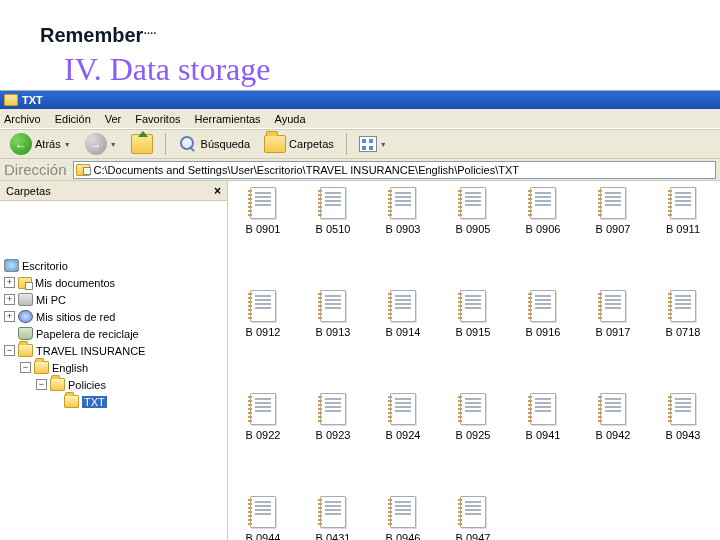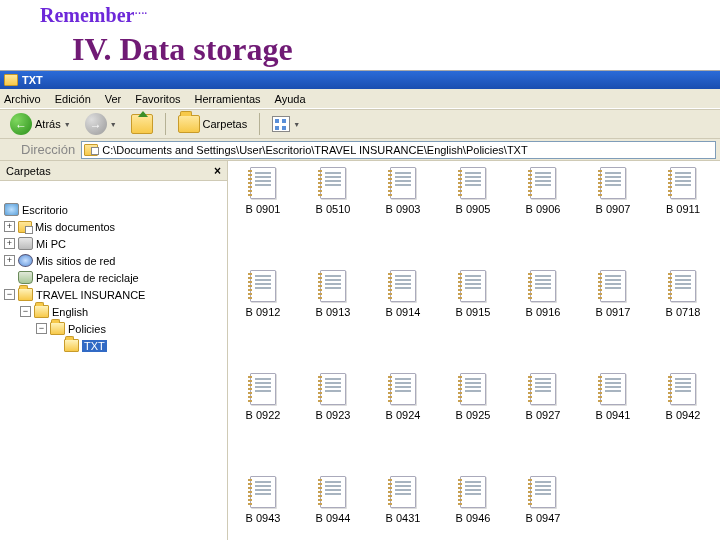--- a/index.html
+++ b/index.html
@@ -1,21 +1,21 @@
 <!DOCTYPE html>
 <html><head>
 <meta charset="utf-8">
 <style>
   * { margin: 0; padding: 0; box-sizing: border-box; }
   body { font-family: Tahoma, Arial, sans-serif; font-size: 11px; background: #fff; width: 720px; height: 540px; overflow: hidden; }
   
   .slide-header { padding: 4px 40px 0; }
-  .remember { font-family: Liberation Serif, serif; font-size: 20px; font-weight: bold; color: #6d28d9; }
+  .remember { font-family: Liberation Sans, sans-serif; font-size: 20px; font-weight: bold; color: #0f172a; margin-top: 20px; }
   .remember .dots { font-size: 10px; vertical-align: super; }
-  .title { font-family: Georgia, 'Times New Roman', serif; font-size: 32px; font-weight: bold; color: #701a75; margin: 4px 0 2px 32px; }
+  .title { font-family: Georgia, 'Times New Roman', serif; font-size: 32px; font-weight: normal; color: #8b5cf6; margin: 4px 0 2px 24px; }
   
   .window { border-top: 1px solid #aaa; }
   .titlebar { background: linear-gradient(#2b6bd8, #1a4eb0); color: #fff; height: 18px; display: flex; align-items: center; padding: 0 4px; gap: 4px; }
   .titlebar .foldericon { width: 14px; height: 12px; background: linear-gradient(#ffe79a, #f7c94a); border: 1px solid #c89b2a; border-radius: 1px; }
   .titlebar-text { font-weight: bold; font-size: 11px; }
   
   .menubar { background: #ece9d8; border-bottom: 1px solid #fff; height: 20px; display: flex; align-items: center; padding: 0 4px; gap: 14px; }
   .menubar span { cursor: default; }
   
   .toolbar { background: #ece9d8; border-top: 1px solid #cfcab5; border-bottom: 1px solid #cfcab5; height: 30px; display: flex; align-items: center; padding: 0 6px; gap: 6px; }
@@ -29,32 +29,32 @@
   .up-icon::after { content: ""; position: absolute; left: 6px; top: -4px; width: 0; height: 0; border-left: 5px solid transparent; border-right: 5px solid transparent; border-bottom: 6px solid #3a8f2a; }
   .search-icon { width: 20px; height: 20px; position: relative; }
   .search-icon::before { content: ""; position: absolute; width: 10px; height: 10px; border: 2px solid #5a7fb5; border-radius: 50%; left: 2px; top: 2px; background: #e8f0ff; }
   .search-icon::after { content: ""; position: absolute; width: 2px; height: 6px; background: #5a7fb5; transform: rotate(-45deg); left: 13px; top: 12px; }
   .folders-icon { width: 22px; height: 18px; background: linear-gradient(#ffe79a, #f7c94a); border: 1px solid #c89b2a; border-radius: 2px; position: relative; }
   .folders-icon::before { content: ""; position: absolute; width: 10px; height: 4px; background: #f7c94a; border: 1px solid #c89b2a; border-bottom: none; top: -5px; left: 1px; border-radius: 2px 2px 0 0; }
   .views-icon { width: 18px; height: 16px; background: #fff; border: 1px solid #888; position: relative; }
   .views-icon::before { content: ""; position: absolute; left: 2px; top: 2px; width: 4px; height: 4px; background: #5a8fd8; box-shadow: 7px 0 #5a8fd8, 0 7px #5a8fd8, 7px 7px #5a8fd8; }
   
   .addressbar { background: #ece9d8; border-bottom: 1px solid #cfcab5; height: 22px; display: flex; align-items: center; padding: 0 4px; gap: 6px; }
-  .addr-label { color: #888; font-size: 13px; margin-left: 17px; }
+  .addr-label { color: #888; font-size: 15px; }
   .addr-input { flex: 1; background: #fff; border: 1px solid #7f9db9; height: 18px; display: flex; align-items: center; padding: 0 2px; gap: 4px; font-size: 11px; }
   .addr-foldericon { width: 14px; height: 12px; background: linear-gradient(#ffe79a, #f7c94a); border: 1px solid #c89b2a; border-radius: 1px; position: relative; }
   .addr-foldericon::after { content: ""; position: absolute; right: -2px; top: 2px; width: 6px; height: 6px; background: #fff; border: 1px solid #888; }
   
   .content { display: flex; height: 420px; }
   
   .folders-panel { width: 228px; background: #fff; border-right: 1px solid #cfcab5; display: flex; flex-direction: column; }
   .folders-header { background: #ece9d8; height: 20px; display: flex; align-items: center; justify-content: space-between; padding: 0 6px; border-bottom: 1px solid #cfcab5; }
   .folders-header-text { font-size: 11px; }
   .close-x { font-size: 12px; cursor: default; font-weight: bold; }
-  .tree { padding: 20px 2px; font-size: 11px; overflow: auto; }
+  .tree { padding: 8px 2px; font-size: 11px; overflow: auto; margin-top: 48px; }
   .tree-row { display: flex; align-items: center; height: 17px; gap: 3px; cursor: default; white-space: nowrap; }
   .expander { width: 11px; height: 11px; border: 1px solid #888; display: flex; align-items: center; justify-content: center; font-size: 9px; line-height: 1; color: #333; flex-shrink: 0; background: #fff; }
   .expander-blank { width: 11px; flex-shrink: 0; }
   .ticon { width: 15px; height: 13px; flex-shrink: 0; }
   .ticon.desktop { background: radial-gradient(#bde0ff, #5a9fd8); border: 1px solid #888; border-radius: 2px; }
   .ticon.mydocs { width: 14px; height: 12px; background: linear-gradient(#ffe79a, #f7c94a); border: 1px solid #c89b2a; border-radius: 1px; position: relative; }
   .ticon.mydocs::after { content:""; position:absolute; right:-2px; bottom:-2px; width:6px;height:6px;background:#fff;border:1px solid #888;}
   .ticon.mypc { background: linear-gradient(#e8e8e8, #bbb); border: 1px solid #888; border-radius: 2px; }
   .ticon.network { background: radial-gradient(#c8e0ff,#5a8fd8); border:1px solid #557; border-radius: 50%; }
   .ticon.recycle { background: linear-gradient(#e0e8d8, #a8c898); border: 1px solid #6a8a5a; border-radius: 2px 2px 4px 4px; }
@@ -106,20 +106,24 @@
     </div>
     <div class="tb-btn">
       <div class="nav-circle nav-fwd">→</div>
       <span class="dd-arrow">▼</span>
     </div>
     <div class="tb-btn">
       <div class="up-icon"></div>
     </div>
     <div class="tb-sep"></div>
     <div class="tb-btn">
+      <div class="search-icon"></div>
+      <span>Búsqueda</span>
+    </div>
+    <div class="tb-btn">
       <div class="folders-icon"></div>
       <span>Carpetas</span>
     </div>
     <div class="tb-sep"></div>
     <div class="tb-btn">
       <div class="views-icon"></div>
       <span class="dd-arrow">▼</span>
     </div>
   </div>
 
@@ -292,26 +296,20 @@
           <div class="file-item">
             <div class="txt-icon">
               <div class="binding"></div>
             </div>
             <div class="file-label">B 0925</div>
           </div>
           <div class="file-item">
             <div class="txt-icon">
               <div class="binding"></div>
             </div>
-            <div class="file-label">B 0927</div>
-          </div>
-          <div class="file-item">
-            <div class="txt-icon">
-              <div class="binding"></div>
-            </div>
             <div class="file-label">B 0941</div>
           </div>
           <div class="file-item">
             <div class="txt-icon">
               <div class="binding"></div>
             </div>
             <div class="file-label">B 0942</div>
           </div>
           <div class="file-item">
             <div class="txt-icon">

